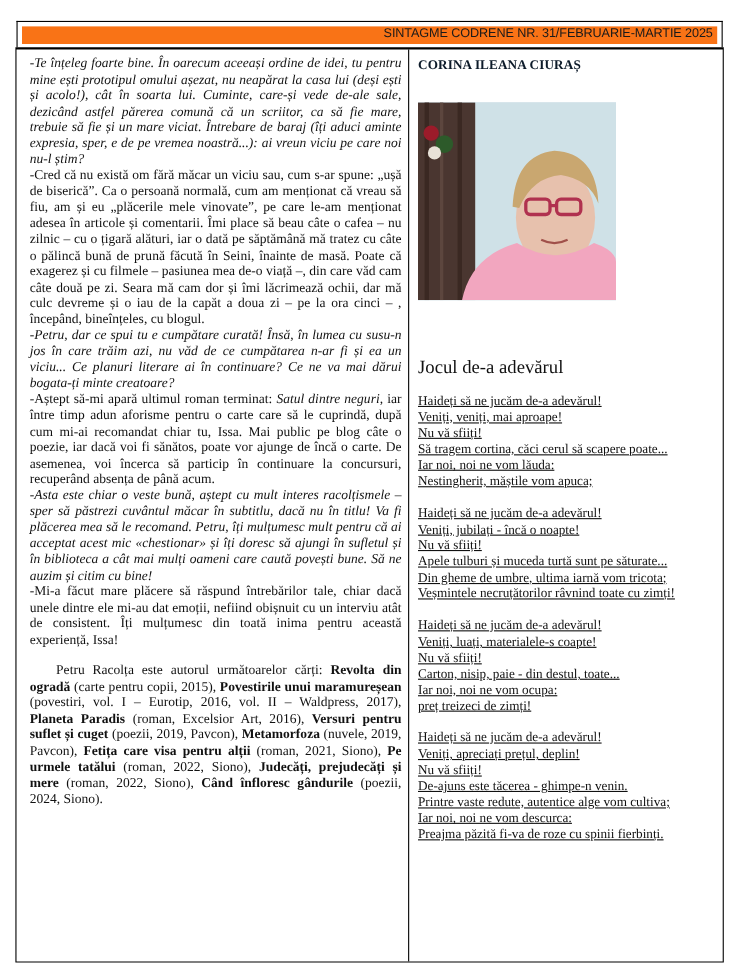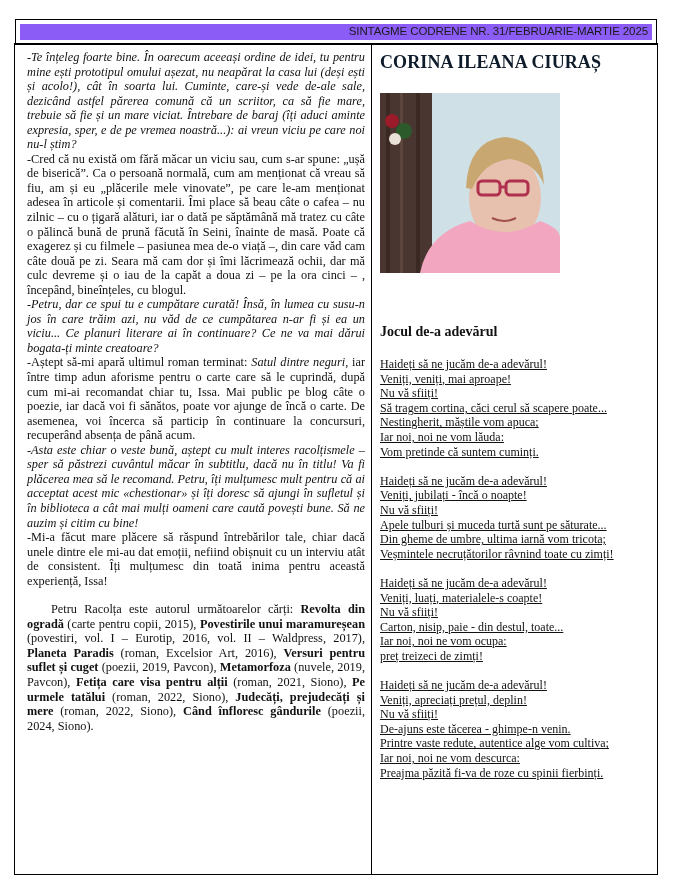--- a/index.html
+++ b/index.html
@@ -1,31 +1,31 @@
 <!DOCTYPE html>
 <html><head>
 <meta charset="utf-8">
 <style>
   html, body { margin:0; padding:0; background:#ffffff; }
   body { width:679px; height:884px; position:relative; overflow:hidden; font-family:"Liberation Serif", serif; color:#111; }
   .header-box { position:absolute; left:15px; top:19px; width:642px; height:24px; border:1px solid #000; border-bottom:none; box-sizing:border-box; }
-  .header-band { position:absolute; left:4px; top:4px; right:4px; height:16px; background:#8b5cf6; }
+  .header-band { position:absolute; left:4px; top:4px; right:4px; height:16px; background:#f97316; }
   .header-text { position:absolute; right:4px; top:1px; font-family:"Liberation Sans", sans-serif; font-size:11.5px; color:#1a1a1a; letter-spacing:-0.1px; }
   .body-box { position:absolute; left:14px; top:43px; width:644px; height:832px; border:1px solid #000; border-top:2px solid #000; box-sizing:border-box; }
   .divider { position:absolute; left:356px; top:0; bottom:0; width:1px; background:#000; }
   .left-col { position:absolute; left:12px; top:5px; width:338px; font-size:12.3px; line-height:14.55px; text-align:justify; }
   .left-col p { margin:0; }
   .it { font-style:italic; }
   .para-gap { height:14px; }
   .indent { text-indent:24px; }
   b { font-weight:bold; }
   .right-col { position:absolute; left:365px; top:5px; width:270px; }
-  .author-name { font-size:18px; font-weight:bold; color:#0d1b2a; margin:2px 0 0 0; letter-spacing:0.1px; }
+  .author-name { font-size:12px; font-weight:bold; color:#0d1b2a; margin:2px 0 0 0; letter-spacing:0.1px; }
   .photo { position:absolute; left:0; top:43px; width:180px; height:180px; overflow:hidden; background:#cfe0e6; }
-  .poem-title { position:absolute; left:0; top:274px; font-size:14px; font-weight:bold; }
+  .poem-title { position:absolute; left:0; top:274px; font-size:17px; font-weight:normal; }
   .poem { position:absolute; left:0; top:307px; font-size:12px; line-height:14.6px; white-space:nowrap;text-decoration:underline; }
   .stanza { margin-bottom:14.6px; }
   .line { display:block; }
 </style>
 </head>
 <body>
 
 <div class="header-box">
   <div class="header-band">
     <span class="header-text">SINTAGME CODRENE NR. 31/FEBRUARIE-MARTIE 2025</span>
@@ -67,23 +67,22 @@
         <path d="M40 180 Q48 140 90 128 Q125 150 160 128 Q180 135 180 145 L180 180 Z" fill="#f2a6bf"></path>
       </svg>
     </div>
     <div class="poem-title">Jocul de-a adevărul</div>
     <div class="poem">
       <div class="stanza">
         <span class="line">Haideți să ne jucăm de-a adevărul!</span>
         <span class="line">Veniți, veniți, mai aproape!</span>
         <span class="line">Nu vă sfiiți!</span>
         <span class="line">Să tragem cortina, căci cerul să scapere poate...</span>
+        <span class="line">Iar noi, noi ne vom lăuda:</span>
         <span class="line">Nestingherit, măștile vom apuca;</span>
-        <span class="line">Iar noi, noi ne vom lăuda:</span>
-        <span class="line">Vom pretinde că suntem cuminți.</span>
       </div>
       <div class="stanza">
         <span class="line">Haideți să ne jucăm de-a adevărul!</span>
         <span class="line">Veniți, jubilați - încă o noapte!</span>
         <span class="line">Nu vă sfiiți!</span>
         <span class="line">Apele tulburi și muceda turtă sunt pe săturate...</span>
         <span class="line">Din gheme de umbre, ultima iarnă vom tricota;</span>
         <span class="line">Veșmintele necruțătorilor râvnind toate cu zimți!</span>
       </div>
       <div class="stanza">

